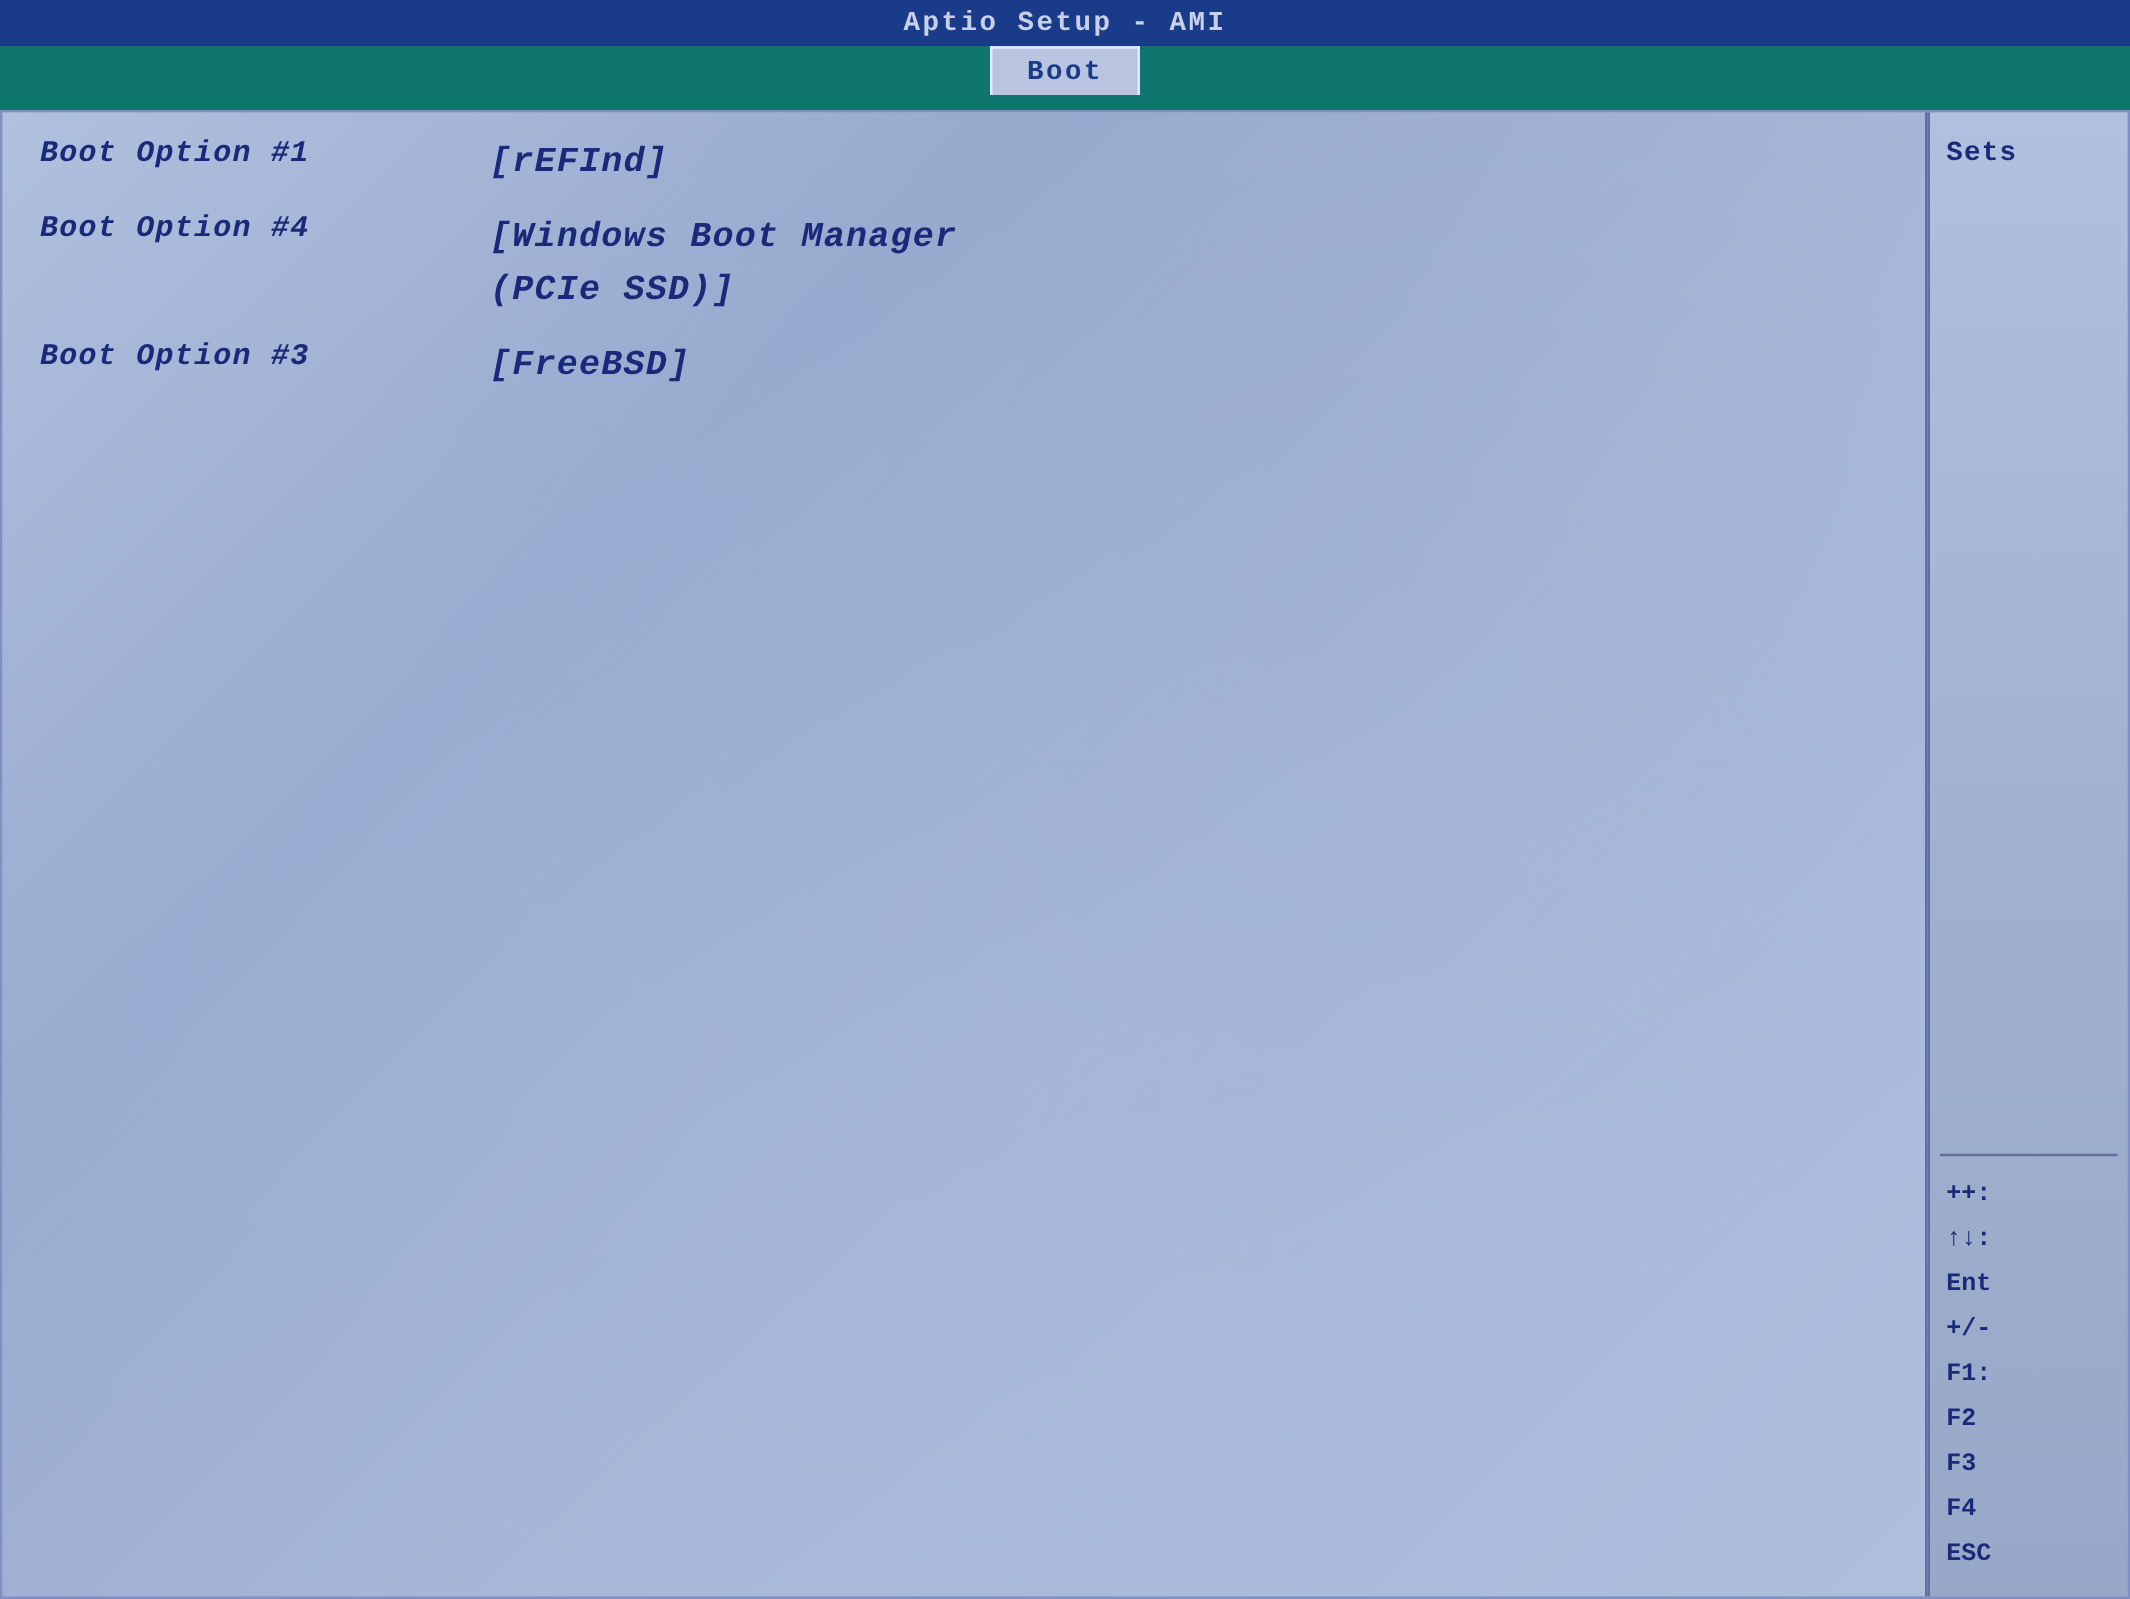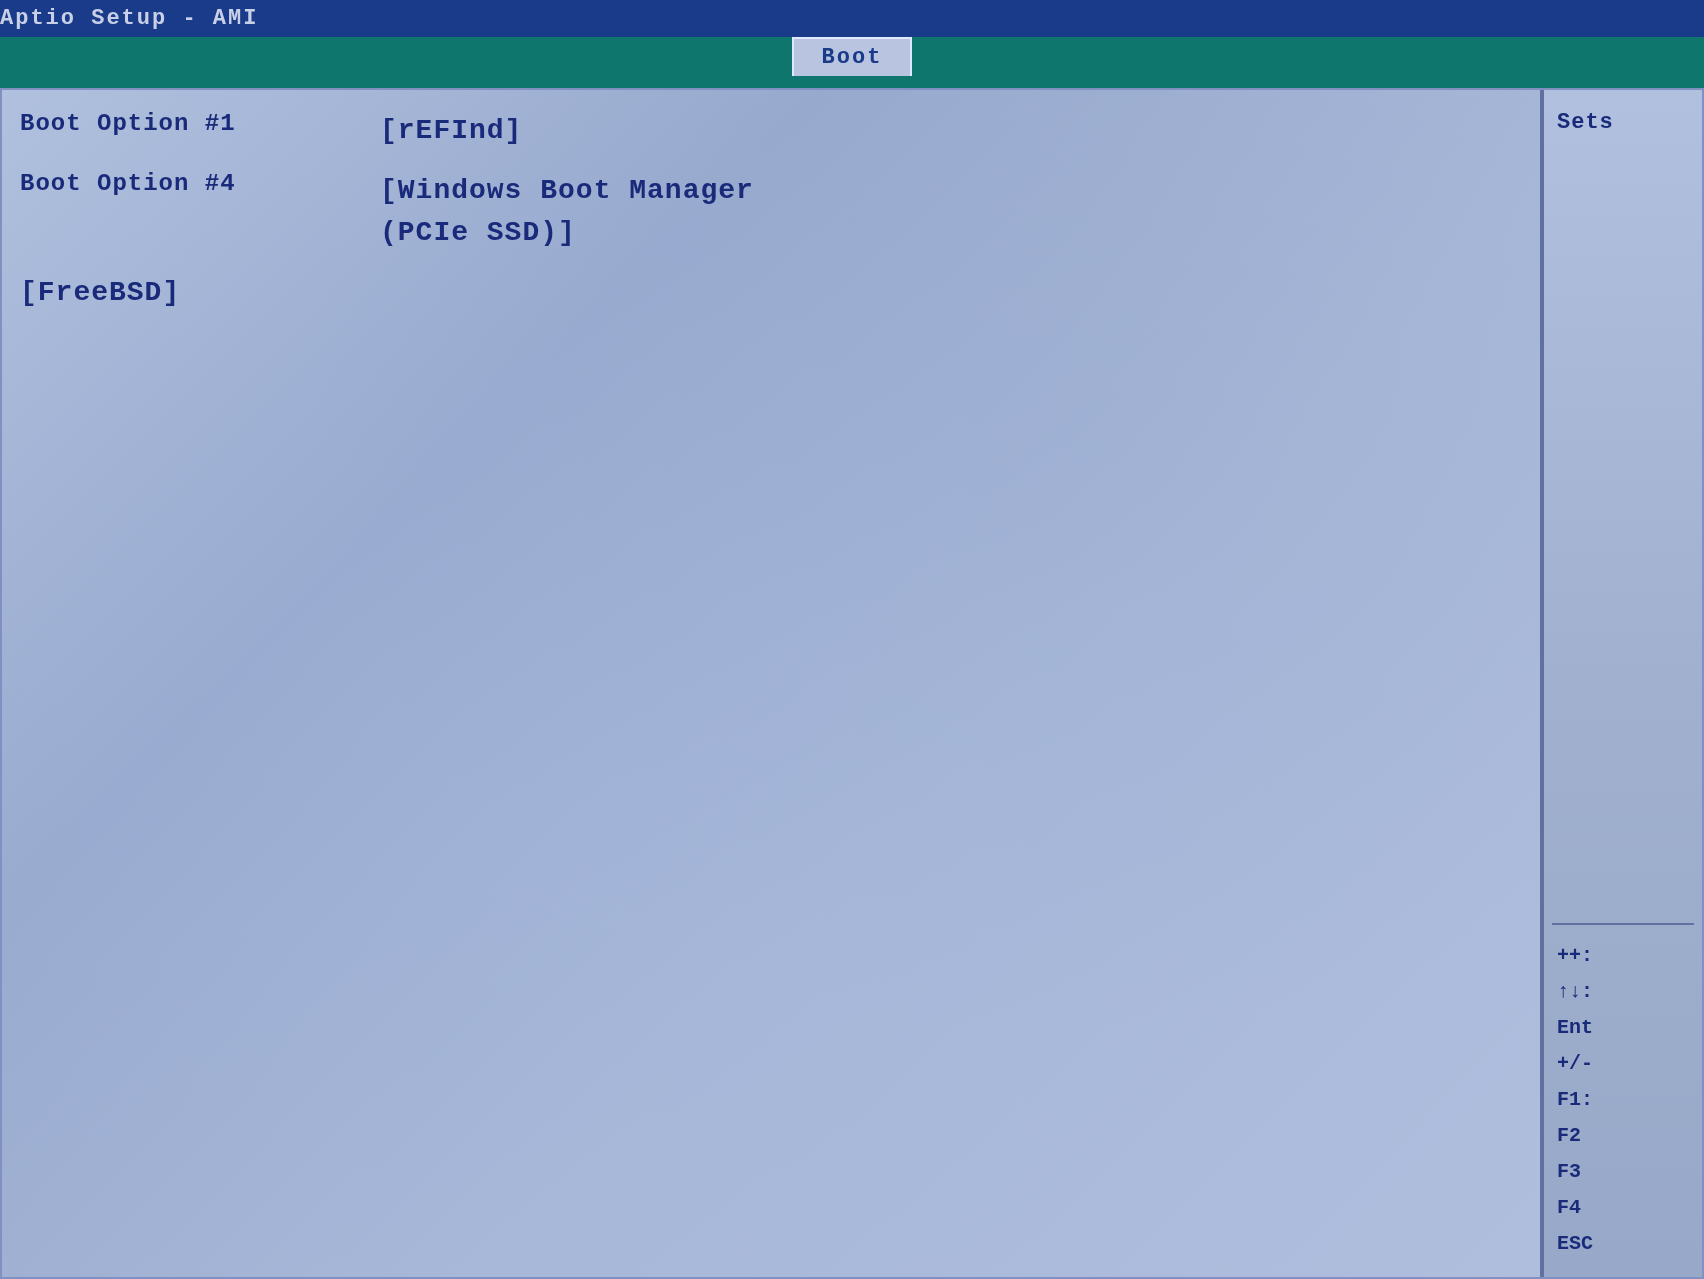--- a/index.html
+++ b/index.html
@@ -16,21 +16,21 @@
       overflow: hidden;
       display: flex;
       flex-direction: column;
     }
 
     
     .header-bar {
       background: #1a3a8a;
       width: 100%;
       padding: 6px 0;
-      text-align: left;
+      text-align: center;
       color: #c8d0e8;
       font-size: 22px;
       letter-spacing: 2px;
       font-weight: bold;
     }
 
     
     .tab-bar {
       background: #0f766e;
       width: 100%;
@@ -57,25 +57,26 @@
       display: flex;
       flex: 1;
       border: 2px solid #8090c0;
       margin: 0;
       background: #a0b0d0;
     }
 
     
     .content-panel {
       flex: 1;
-      padding: 20px 18px;
+      padding: 20px 30px;
       background: linear-gradient(135deg, #b0c0de 0%, #98aace 30%, #a8b8d8 60%, #b0bede 100%);
       position: relative;
       overflow: hidden;
       border-right: 2px solid #6070a0;
+      font-style: italic;
     }
 
     
     .content-panel::before {
       content: '';
       position: absolute;
       inset: 0;
       background: radial-gradient(ellipse at 40% 60%, rgba(160,180,220,0.3) 0%, transparent 70%),
                   radial-gradient(ellipse at 70% 30%, rgba(140,160,200,0.2) 0%, transparent 50%);
       pointer-events: none;
@@ -170,20 +171,21 @@
         <div class="boot-option-label">Boot Option #1</div>
         <div class="boot-option-value">[rEFInd]</div>
       </div>
 
       <div class="boot-option-row">
         <div class="boot-option-label">Boot Option #4</div>
         <div class="boot-option-value">[Windows Boot Manager<br>(PCIe SSD)]</div>
       </div>
 
       <div class="boot-option-row" style="margin-top: 8px;">
+        <div class="boot-option-label">Boot Option #3</div>
         <div class="boot-option-value">[FreeBSD]</div>
       </div>
 
     </div>
   </div>
 
   <div class="sidebar">
     <div class="sidebar-top">
       <div class="sidebar-sets">Sets</div>
     </div>

